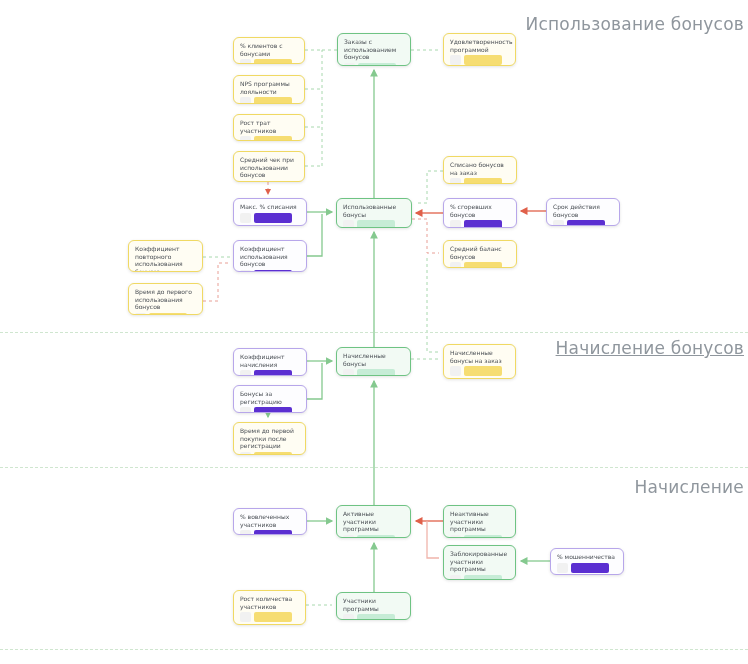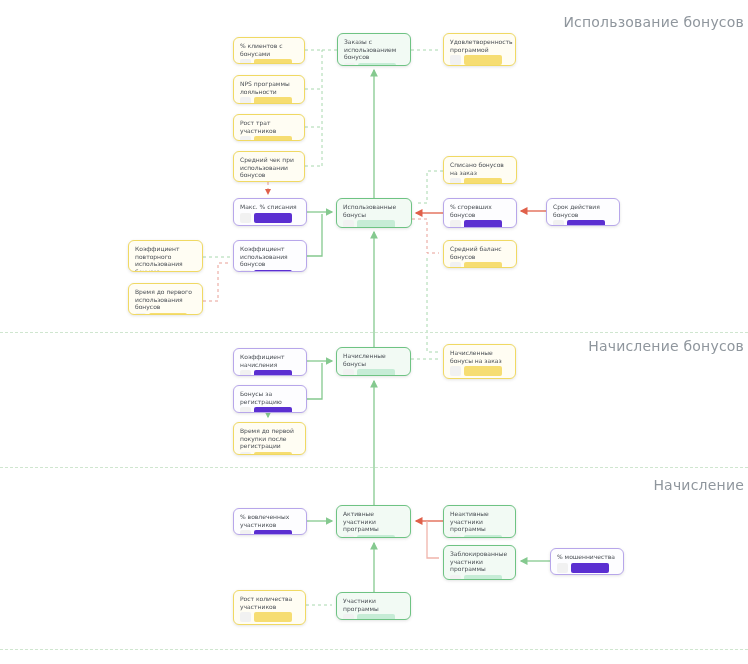--- a/index.html
+++ b/index.html
@@ -1,20 +1,20 @@
 <!DOCTYPE html>
 <html><head>
 <meta charset="utf-8">
 <style>
   html,body{margin:0;padding:0;background:#fff;}
   .canvas{position:relative;width:748px;height:664px;background:#ffffff;overflow:hidden;
           font-family:"DejaVu Sans","Liberation Sans",sans-serif;}
   #edges{position:absolute;left:0;top:0;width:748px;height:664px;}
   .divider{position:absolute;left:0;width:748px;height:0;border-top:1px dashed #cfe6cf;}
-  .section-label{position:absolute;right:4px;font-size:14px;color:#8f969d;text-align:left;
+  .section-label{position:absolute;right:4px;font-size:17px;color:#8f969d;text-align:left;
                  letter-spacing:.2px;}
   .node{position:absolute;box-sizing:border-box;border-radius:6px;border:1px solid;
         padding:4px 6px 4px 6px;display:flex;flex-direction:column;justify-content:space-between;
         box-shadow:0 1px 3px rgba(60,60,60,.14);overflow:hidden;}
   .nlabel{font-size:6px;line-height:1.25;color:#4a4f55;}
   .bars{display:flex;align-items:center;gap:3px;margin-top:2px;}
   .sq{display:inline-block;width:11px;height:10px;border-radius:2px;background:#f1f1f1;}
   .bar{display:inline-block;width:38px;height:10px;border-radius:2px;}
 </style>
 </head>
@@ -243,16 +243,16 @@
           <span class="sq"></span>
           <span class="bar" style="background: rgb(198, 236, 214);"></span>
         </div>
       </div>
     </div>
   <div id="chrome">
       <div class="divider" style="top: 332px; border-top-color: rgb(207, 230, 207);"></div>
       <div class="divider" style="top: 467px; border-top-color: rgb(207, 230, 207);"></div>
       <div class="divider" style="top: 649px; border-top-color: rgb(207, 230, 207);"></div>
       <div class="section-label" style="top: 14px; color: rgb(143, 150, 157);">Использование бонусов</div>
-      <div class="section-label" style="top: 338px; color: rgb(143, 150, 157);">Начисление бонусов</div>
+      <div class="section-label" style="top: 338px; color: rgb(143, 150, 157); text-decoration: underline;">Начисление бонусов</div>
       <div class="section-label" style="top: 477px; color: rgb(143, 150, 157);">Начисление</div>
     </div>
 </div>
 
 </body></html>

